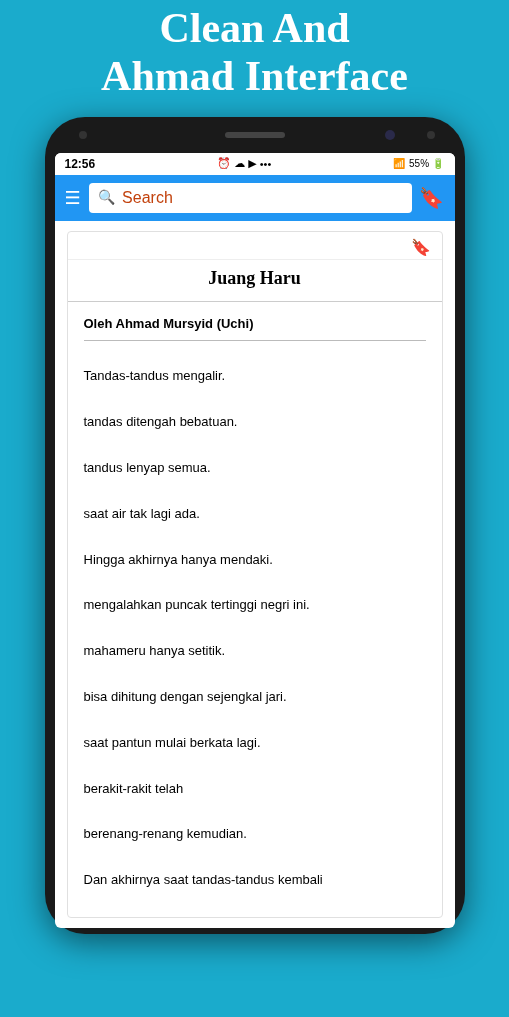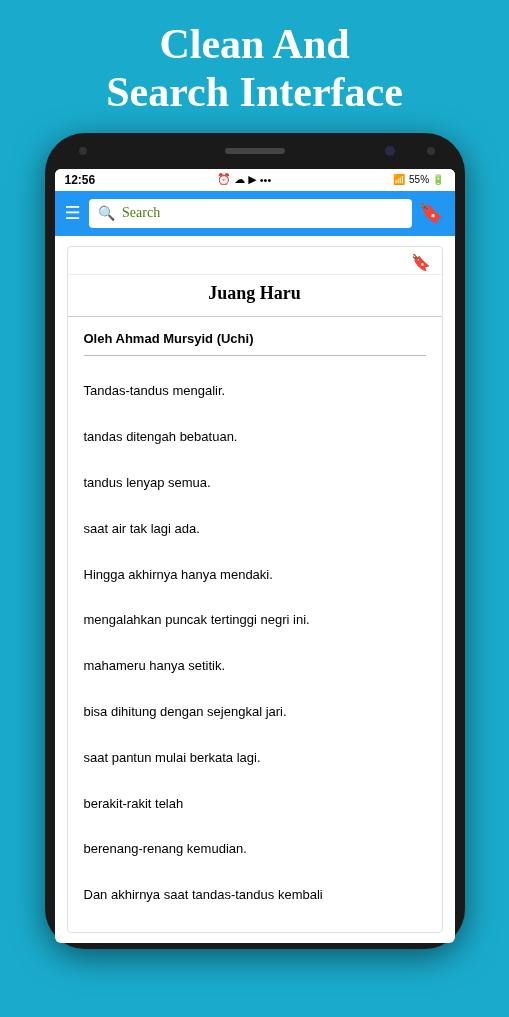--- a/index.html
+++ b/index.html
@@ -14,21 +14,21 @@
       flex-direction: column;
       align-items: center;
     }
 
     .header-text {
       color: white;
       text-align: center;
       font-size: 42px;
       font-weight: bold;
       line-height: 1.15;
-      margin-top: 20px;
+      margin-top: 4px;
       margin-bottom: 16px;
       padding: 0 20px;
     }
 
     
     .phone-shell {
       width: 420px;
       background: #1a1a1a;
       border-radius: 40px;
       padding: 6px 10px;
@@ -145,23 +145,23 @@
       padding: 6px 10px;
       gap: 6px;
     }
 
     .search-icon-text {
       color: #888;
       font-size: 14px;
     }
 
     .search-placeholder {
-      color: #4d7c0f;
-      font-size: 14px;
-      font-family: Liberation Serif, serif;
+      color: #c2410c;
+      font-size: 16px;
+      font-family: Liberation Sans, sans-serif;
     }
 
     .bookmark-icon-white {
       color: white;
       font-size: 20px;
     }
 
     
     .content-area {
       background: white;
@@ -217,21 +217,21 @@
     .poem-line {
       display: block;
       margin-top: 25px;
     }
   </style>
 </head>
 <body>
 
 <div class="header-text">
   <span>Clean And</span><br>
-  <span>Search Interface</span>
+  <span>Ahmad Interface</span>
 </div>
 
 <div class="phone-shell">
 
   <div class="phone-top-bar">
     <div class="phone-dot-left"></div>
     <div class="phone-speaker"></div>
     <div class="phone-camera"></div>
     <div class="phone-dots-right">
       <div class="phone-dot"></div>

